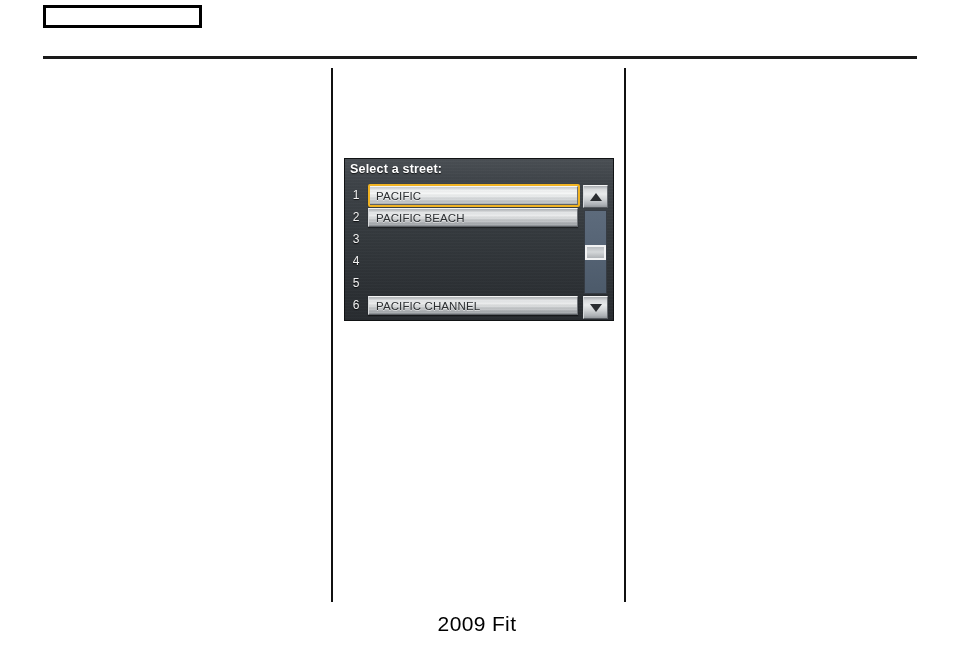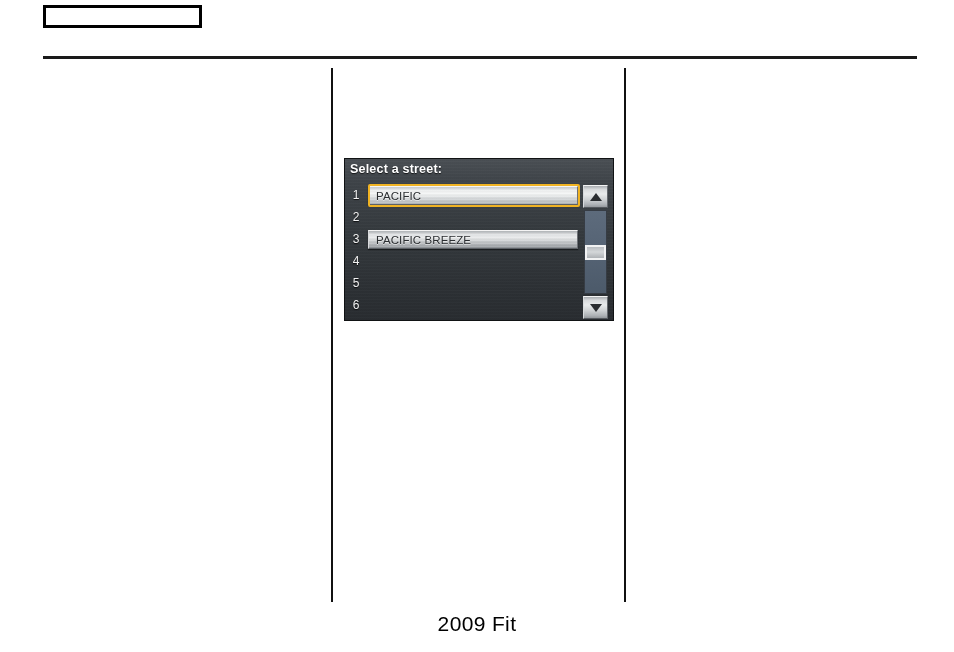--- a/index.html
+++ b/index.html
@@ -291,39 +291,42 @@
     <div class="nav-row selected">
       <span class="row-number">1</span>
       <div class="row-button">
         <span class="row-label">PACIFIC</span>
       </div>
       <div class="row-highlight"></div>
     </div>
 
     <div class="nav-row">
       <span class="row-number">2</span>
+      <div class="row-button">
+        <span class="row-label">PACIFIC BEACH</span>
+      </div>
     </div>
 
     <div class="nav-row">
       <span class="row-number">3</span>
+    </div>
+
+    <div class="nav-row">
+      <span class="row-number">4</span>
+    </div>
+
+    <div class="nav-row">
+      <span class="row-number">5</span>
+    </div>
+
+    <div class="nav-row">
+      <span class="row-number">6</span>
       <div class="row-button">
-        <span class="row-label">PACIFIC BREEZE</span>
+        <span class="row-label">PACIFIC CHANNEL</span>
       </div>
-    </div>
-
-    <div class="nav-row">
-      <span class="row-number">4</span>
-    </div>
-
-    <div class="nav-row">
-      <span class="row-number">5</span>
-    </div>
-
-    <div class="nav-row">
-      <span class="row-number">6</span>
     </div>
 
   </div>
 
   <div class="nav-scrollbar">
     <div class="scroll-btn up">
       <span class="tri up"></span>
     </div>
     <div class="scroll-track">
       <div class="scroll-thumb"></div>

